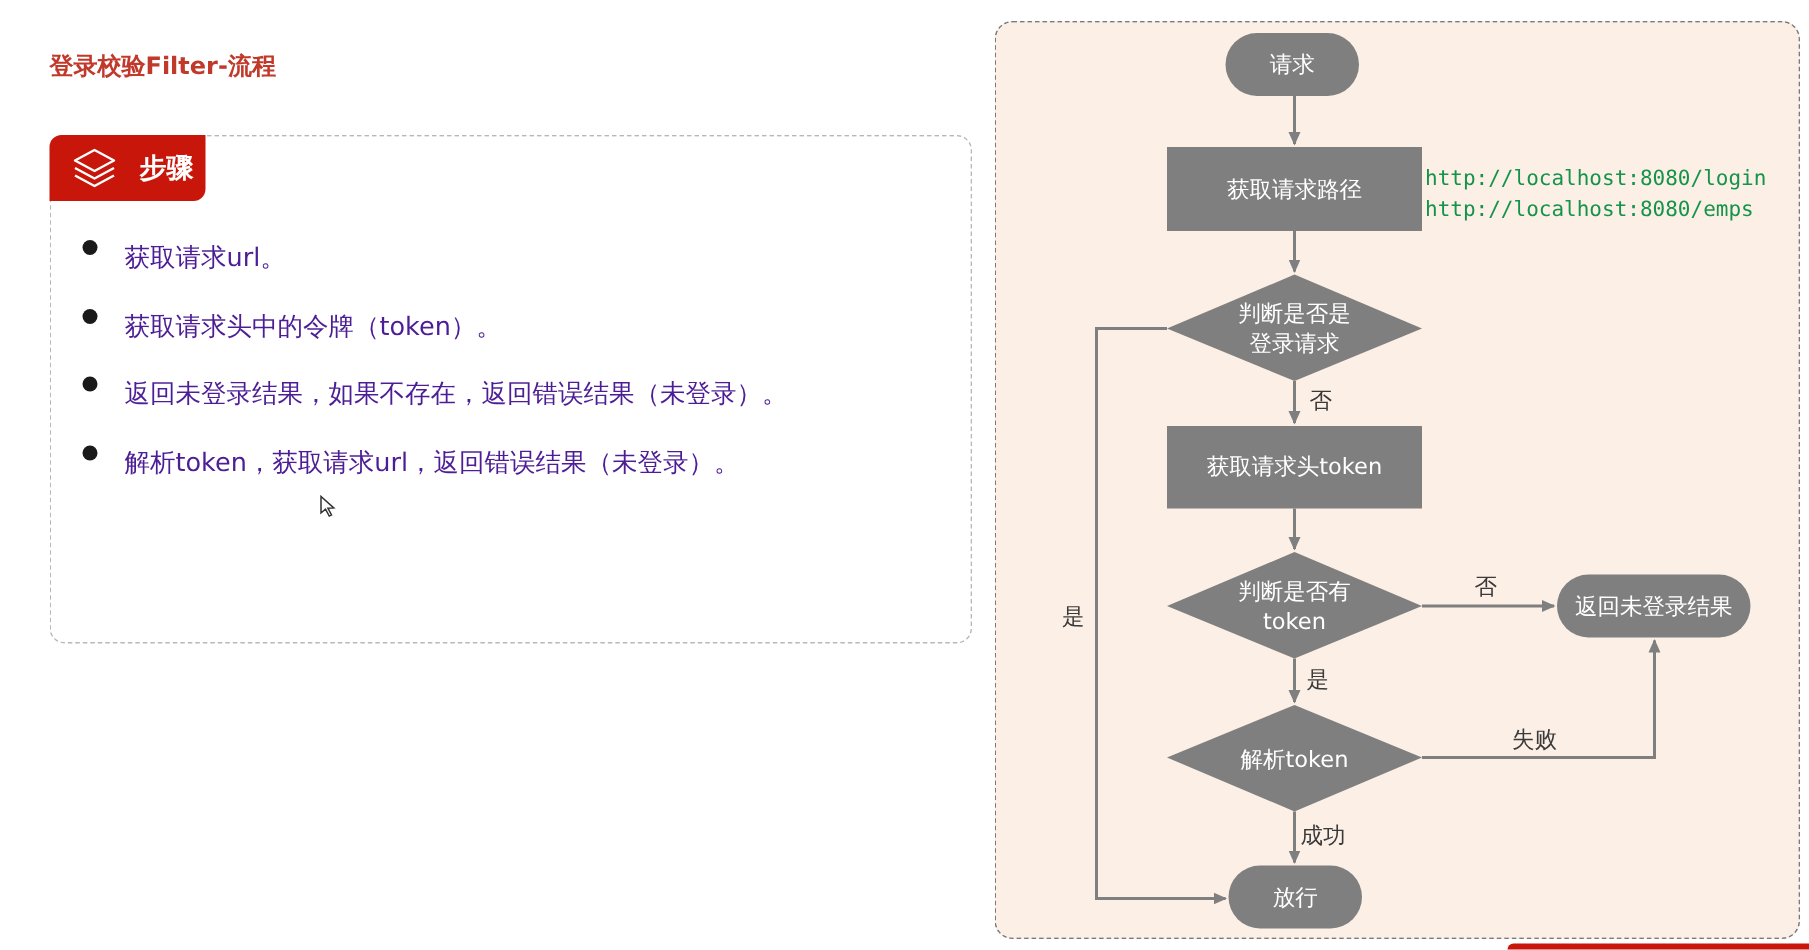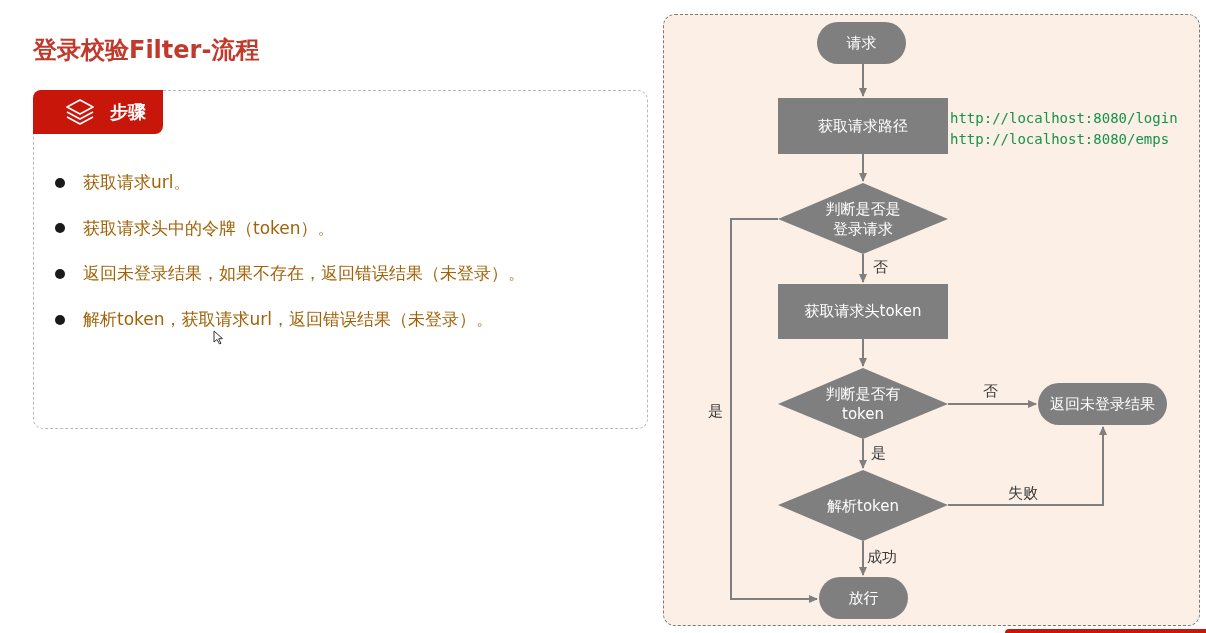--- a/index.html
+++ b/index.html
@@ -3,41 +3,41 @@
 <meta charset="utf-8">
 <style>
   html, body { margin: 0; padding: 0; }
   body {
     width: 1206px; height: 633px; position: relative; overflow: hidden;
     background: #ffffff;
     font-family: "DejaVu Sans", "Liberation Sans", sans-serif;
   }
   .page-title {
     position: absolute; left: 33px; top: 34px;
-    font-size: 24px; font-weight: bold; color: #c0392b; letter-spacing: 0px;
+    font-size: 16px; font-weight: bold; color: #c0392b; letter-spacing: 0px;
     font-family: "DejaVu Sans", sans-serif;
   }
   .steps-box {
     position: absolute; left: 33px; top: 90px; width: 615px; height: 339px;
     border: 1px dashed #b8b8b8; border-radius: 10px; box-sizing: border-box;
   }
   .steps-tab {
-    position: absolute; left: 33px; top: 90px; width: 130px; height: 44px;
+    position: absolute; left: 33px; top: 90px; width: 104px; height: 44px;
     background: #c8160b; border-radius: 8px 0 8px 0;
-    display: flex; align-items: center; box-sizing: border-box; padding-left: 14px; justify-content: center;
+    display: flex; align-items: center; box-sizing: border-box; padding-left: 14px;
   }
   .steps-tab svg { display: block; }
   .steps-tab .tab-label {
     color: #fff; font-weight: bold; font-size: 18px; margin-left: 14px;
     font-family: "DejaVu Sans", sans-serif;
   }
   .step-list { position: absolute; left: 50px; top: 160px; margin: 0; padding: 0; list-style: none; }
   .step-item {
-    height: 45.6px; display: flex; align-items: center;
-    font-size: 17px; color: #a16207;
+    height: 45.6px; display: flex; 
+    font-size: 17px; color: #4c1d95;
   }
   .step-item .bullet {
     width: 10px; height: 10px; border-radius: 50%; background: #1a1a1a;
     margin-left: 5px; margin-right: 18px; flex: none;
   }
   .flow-panel {
     position: absolute; left: 663px; top: 14px; width: 537px; height: 612px;
     background: #fcefe6; border: 1px dashed #7a7a7a; border-radius: 12px; box-sizing: border-box;
   }
   .bottom-red {

